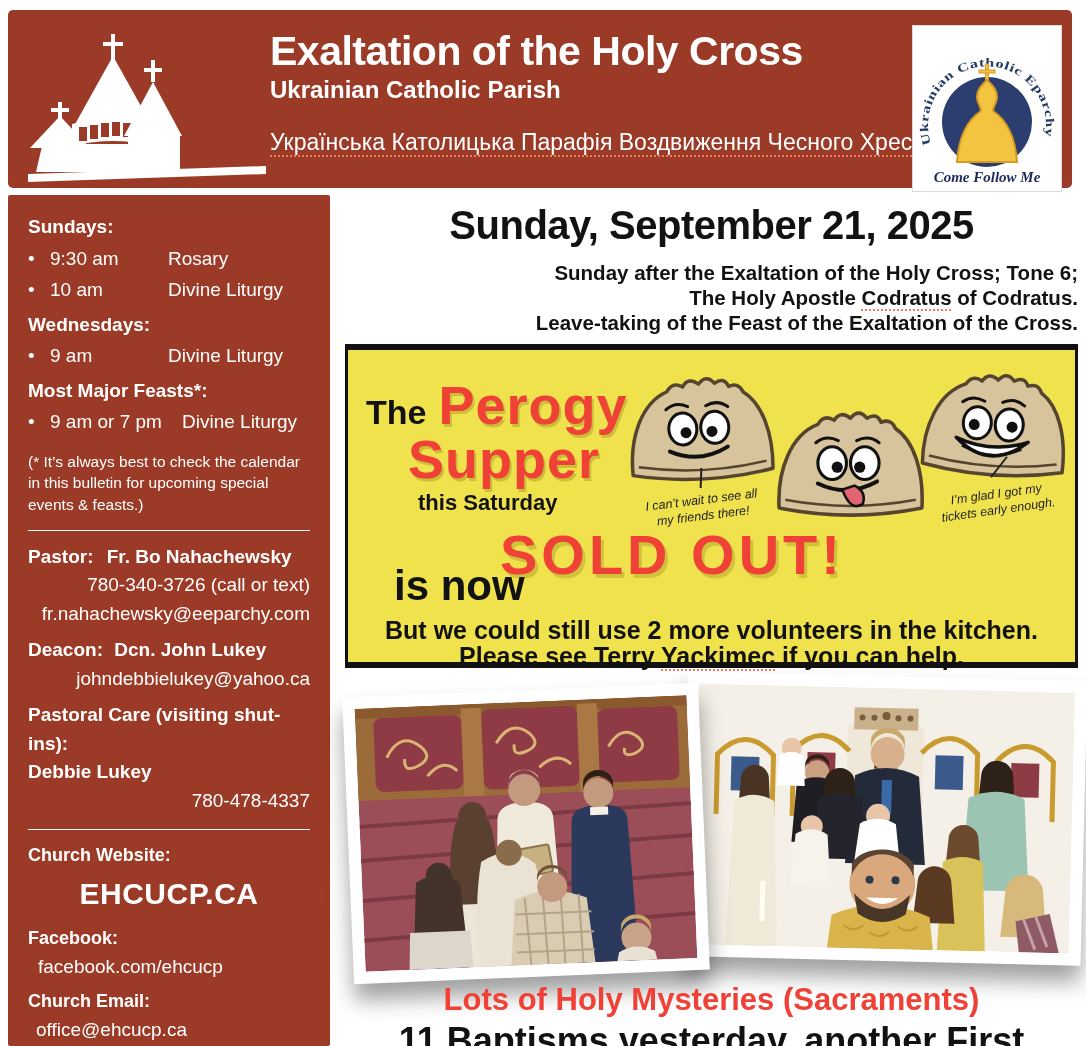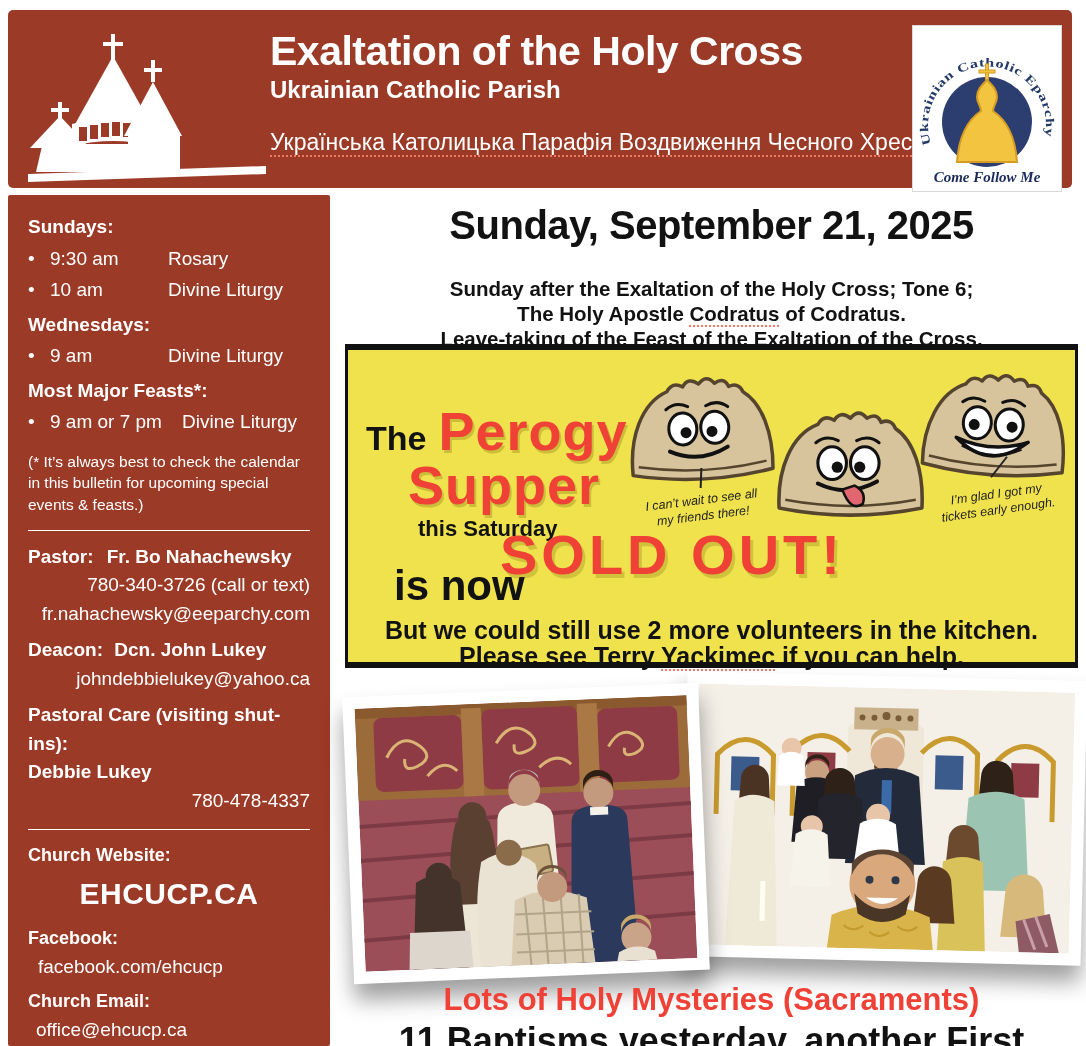--- a/index.html
+++ b/index.html
@@ -38,28 +38,28 @@
   .sb-right{text-align:right;}
   .sb-gap{height:8px;}
   .sb-site{font-size:30px;font-weight:800;text-align:center;margin:2px 0 8px 0;letter-spacing:0.5px;}
   .sb-label-sm{font-weight:700;font-size:18px;}
   .sb-inline{margin-top:6px;}
   .sb-inline .val{font-weight:400;}
 
   
   .date-title{position:absolute;left:345px;top:203px;width:733px;text-align:center;
     font-size:40px;font-weight:800;letter-spacing:-0.5px;}
-  .sub-block{position:absolute;left:345px;top:260px;width:733px;text-align:center;
-    font-size:20.5px;font-weight:700;line-height:1.22;margin-top:16px;}
+  .sub-block{position:absolute;left:345px;top:260px;width:733px;text-align:right;
+    font-size:20.5px;font-weight:700;line-height:1.22;}
   .spell{text-decoration:underline dotted 2px #f07a63;text-underline-offset:4px;}
 
   
   .banner{position:absolute;left:345px;top:344px;width:733px;height:324px;background:var(--yellow);
     border-top:6px solid #111;border-bottom:6px solid #111;border-left:3px solid #111;border-right:3px solid #111;z-index:1;}
-  .b-left{position:absolute;left:18px;top:50px;}
+  .b-left{position:absolute;left:18px;top:24px;}
   .b-row1{display:flex;align-items:baseline;gap:12px;}
   .b-the{font-size:34px;font-weight:800;}
   .b-perogy,.b-supper{color:var(--accent);font-size:54px;font-weight:800;letter-spacing:1px;
     text-shadow:2px 3px 0 rgba(95,85,0,0.25);}
   .b-supper{margin-left:42px;margin-top:-8px;}
   .b-sat{font-size:22px;font-weight:800;margin-left:52px;margin-top:0px;}
   .perogies{position:absolute;right:2px;top:14px;}
   .cap{position:absolute;font-size:12.5px;font-style:italic;color:#222;text-align:center;line-height:1.3;}
   .cap1{left:298px;top:142px;transform:rotate(-7deg);}
   .cap2{left:592px;top:136px;transform:rotate(-8deg);}

